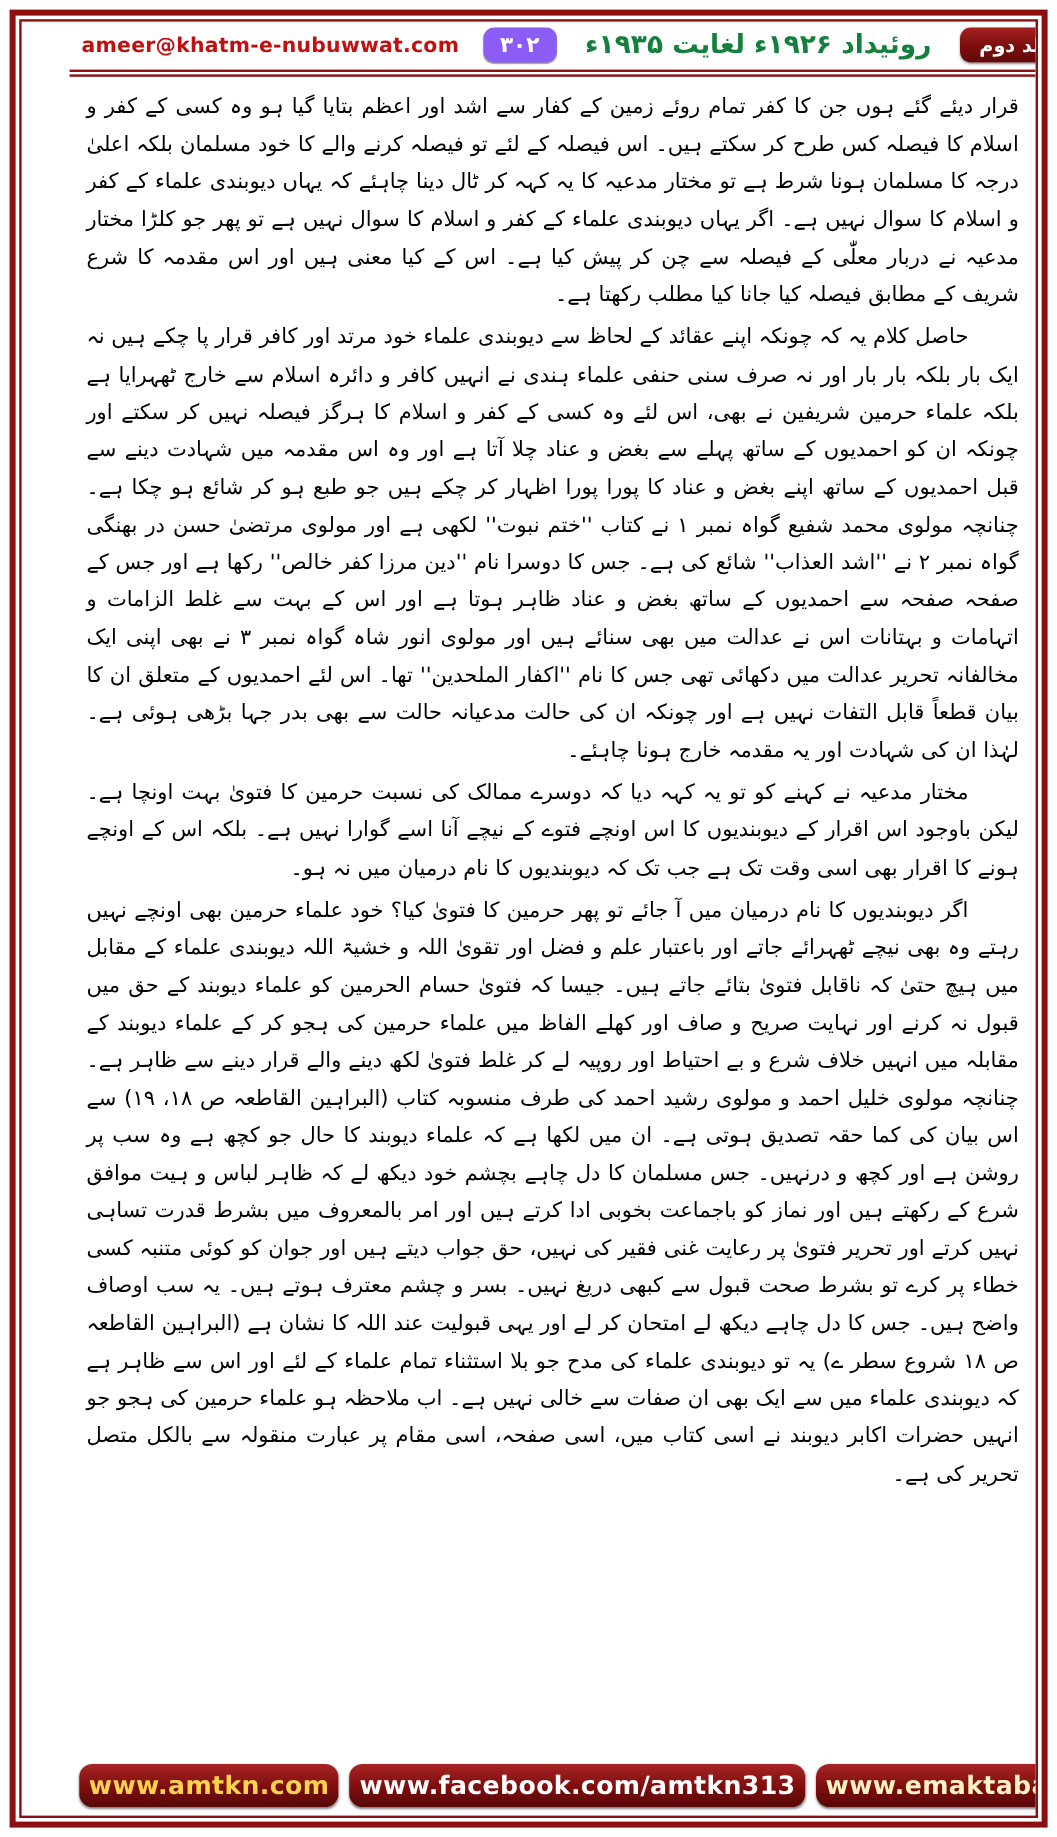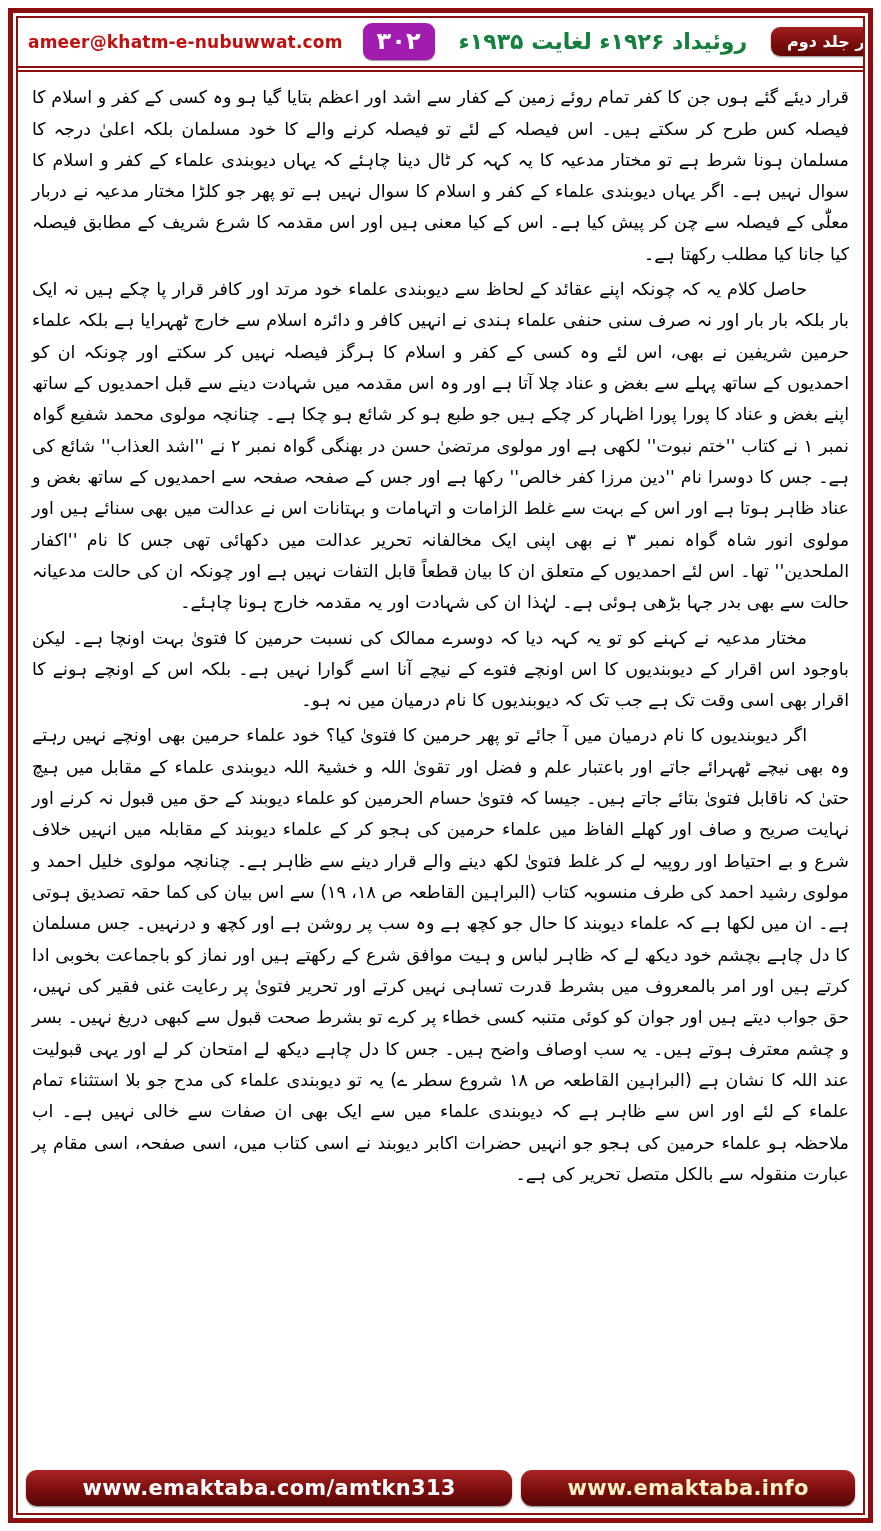--- a/index.html
+++ b/index.html
@@ -11,37 +11,38 @@
   }
   .frame{
     height:100%;box-sizing:border-box;
     border:5px solid #8d1010;padding:3px;
   }
   .frame-inner{
     height:100%;box-sizing:border-box;
     border:2px solid #8d1010;
     display:flex;flex-direction:column;
     overflow:hidden;
+    padding-left:40px;
   }
   
   .hdr{
     display:flex;align-items:center;
     padding:5px 10px 6px 10px;
     border-bottom:6px double #8d1010;
     direction:ltr;gap:10px;
   }
   .hdr-email{
     color:#c01010;font-weight:bold;font-size:17px;
     letter-spacing:.2px;white-space:nowrap;
   }
   .hdr-spacer{flex:1;}
   .page-badge{
-    background:#a21caf;color:#ffffff;
+    background:#8b5cf6;color:#ffffff;
     border-radius:9px;padding:3px 14px;
-    font-size:24px;font-weight:bold;line-height:1.3;
+    font-size:18px;font-weight:bold;line-height:1.3;
     box-shadow:0 1px 1px rgba(0,0,0,.4);
   }
   .hdr-daterange{
     direction:rtl;font-size:22px;color:#15803d;
     font-weight:bold;white-space:nowrap;margin:0 14px;
   }
   .hdr-titlebox{
     direction:rtl;white-space:nowrap;
     background:linear-gradient(180deg,#a32020 0%,#7c0d0d 55%,#5f0808 100%);
     color:#ffffff;border-radius:9px;
@@ -95,19 +96,20 @@
       </div>
 
       <div class="content">
           <p>قرار دیئے گئے ہوں جن کا کفر تمام روئے زمین کے کفار سے اشد اور اعظم بتایا گیا ہو وہ کسی کے کفر و اسلام کا فیصلہ کس طرح کر سکتے ہیں۔ اس فیصلہ کے لئے تو فیصلہ کرنے والے کا خود مسلمان بلکہ اعلیٰ درجہ کا مسلمان ہونا شرط ہے تو مختار مدعیہ کا یہ کہہ کر ٹال دینا چاہئے کہ یہاں دیوبندی علماء کے کفر و اسلام کا سوال نہیں ہے۔ اگر یہاں دیوبندی علماء کے کفر و اسلام کا سوال نہیں ہے تو پھر جو کلڑا مختار مدعیہ نے دربار معلّٰی کے فیصلہ سے چن کر پیش کیا ہے۔ اس کے کیا معنی ہیں اور اس مقدمہ کا شرع شریف کے مطابق فیصلہ کیا جانا کیا مطلب رکھتا ہے۔</p>
           <p>حاصل کلام یہ کہ چونکہ اپنے عقائد کے لحاظ سے دیوبندی علماء خود مرتد اور کافر قرار پا چکے ہیں نہ ایک بار بلکہ بار بار اور نہ صرف سنی حنفی علماء ہندی نے انہیں کافر و دائرہ اسلام سے خارج ٹھہرایا ہے بلکہ علماء حرمین شریفین نے بھی، اس لئے وہ کسی کے کفر و اسلام کا ہرگز فیصلہ نہیں کر سکتے اور چونکہ ان کو احمدیوں کے ساتھ پہلے سے بغض و عناد چلا آتا ہے اور وہ اس مقدمہ میں شہادت دینے سے قبل احمدیوں کے ساتھ اپنے بغض و عناد کا پورا پورا اظہار کر چکے ہیں جو طبع ہو کر شائع ہو چکا ہے۔ چنانچہ مولوی محمد شفیع گواہ نمبر ۱ نے کتاب ''ختم نبوت'' لکھی ہے اور مولوی مرتضیٰ حسن در بھنگی گواہ نمبر ۲ نے ''اشد العذاب'' شائع کی ہے۔ جس کا دوسرا نام ''دین مرزا کفر خالص'' رکھا ہے اور جس کے صفحہ صفحہ سے احمدیوں کے ساتھ بغض و عناد ظاہر ہوتا ہے اور اس کے بہت سے غلط الزامات و اتہامات و بہتانات اس نے عدالت میں بھی سنائے ہیں اور مولوی انور شاہ گواہ نمبر ۳ نے بھی اپنی ایک مخالفانہ تحریر عدالت میں دکھائی تھی جس کا نام ''اکفار الملحدین'' تھا۔ اس لئے احمدیوں کے متعلق ان کا بیان قطعاً قابل التفات نہیں ہے اور چونکہ ان کی حالت مدعیانہ حالت سے بھی بدر جہا بڑھی ہوئی ہے۔ لہٰذا ان کی شہادت اور یہ مقدمہ خارج ہونا چاہئے۔</p>
           <p>مختار مدعیہ نے کہنے کو تو یہ کہہ دیا کہ دوسرے ممالک کی نسبت حرمین کا فتویٰ بہت اونچا ہے۔ لیکن باوجود اس اقرار کے دیوبندیوں کا اس اونچے فتوے کے نیچے آنا اسے گوارا نہیں ہے۔ بلکہ اس کے اونچے ہونے کا اقرار بھی اسی وقت تک ہے جب تک کہ دیوبندیوں کا نام درمیان میں نہ ہو۔</p>
           <p>اگر دیوبندیوں کا نام درمیان میں آ جائے تو پھر حرمین کا فتویٰ کیا؟ خود علماء حرمین بھی اونچے نہیں رہتے وہ بھی نیچے ٹھہرائے جاتے اور باعتبار علم و فضل اور تقویٰ اللہ و خشیۃ اللہ دیوبندی علماء کے مقابل میں ہیچ حتیٰ کہ ناقابل فتویٰ بتائے جاتے ہیں۔ جیسا کہ فتویٰ حسام الحرمین کو علماء دیوبند کے حق میں قبول نہ کرنے اور نہایت صریح و صاف اور کھلے الفاظ میں علماء حرمین کی ہجو کر کے علماء دیوبند کے مقابلہ میں انہیں خلاف شرع و بے احتیاط اور روپیہ لے کر غلط فتویٰ لکھ دینے والے قرار دینے سے ظاہر ہے۔ چنانچہ مولوی خلیل احمد و مولوی رشید احمد کی طرف منسوبہ کتاب (البراہین القاطعہ ص ۱۸، ۱۹) سے اس بیان کی کما حقہ تصدیق ہوتی ہے۔ ان میں لکھا ہے کہ علماء دیوبند کا حال جو کچھ ہے وہ سب پر روشن ہے اور کچھ و درنہیں۔ جس مسلمان کا دل چاہے بچشم خود دیکھ لے کہ ظاہر لباس و ہیت موافق شرع کے رکھتے ہیں اور نماز کو باجماعت بخوبی ادا کرتے ہیں اور امر بالمعروف میں بشرط قدرت تساہی نہیں کرتے اور تحریر فتویٰ پر رعایت غنی فقیر کی نہیں، حق جواب دیتے ہیں اور جوان کو کوئی متنبہ کسی خطاء پر کرے تو بشرط صحت قبول سے کبھی دریغ نہیں۔ بسر و چشم معترف ہوتے ہیں۔ یہ سب اوصاف واضح ہیں۔ جس کا دل چاہے دیکھ لے امتحان کر لے اور یہی قبولیت عند اللہ کا نشان ہے (البراہین القاطعہ ص ۱۸ شروع سطر ے) یہ تو دیوبندی علماء کی مدح جو بلا استثناء تمام علماء کے لئے اور اس سے ظاہر ہے کہ دیوبندی علماء میں سے ایک بھی ان صفات سے خالی نہیں ہے۔ اب ملاحظہ ہو علماء حرمین کی ہجو جو انہیں حضرات اکابر دیوبند نے اسی کتاب میں، اسی صفحہ، اسی مقام پر عبارت منقولہ سے بالکل متصل تحریر کی ہے۔</p>
         </div>
 
       <div class="ftr">
-        <span class="ftr-box facebook" style="color:#ffffff;">www.emaktaba.com/amtkn313</span>
+        <span class="ftr-box amtkn" style="color:#ffd34d;">www.amtkn.com</span>
+        <span class="ftr-box facebook" style="color:#ffffff;">www.facebook.com/amtkn313</span>
         <span class="ftr-box emaktaba" style="color:#fff3c4;">www.emaktaba.info</span>
       </div>
 
     </div>
   </div>
 </div>
 
 </body></html>

